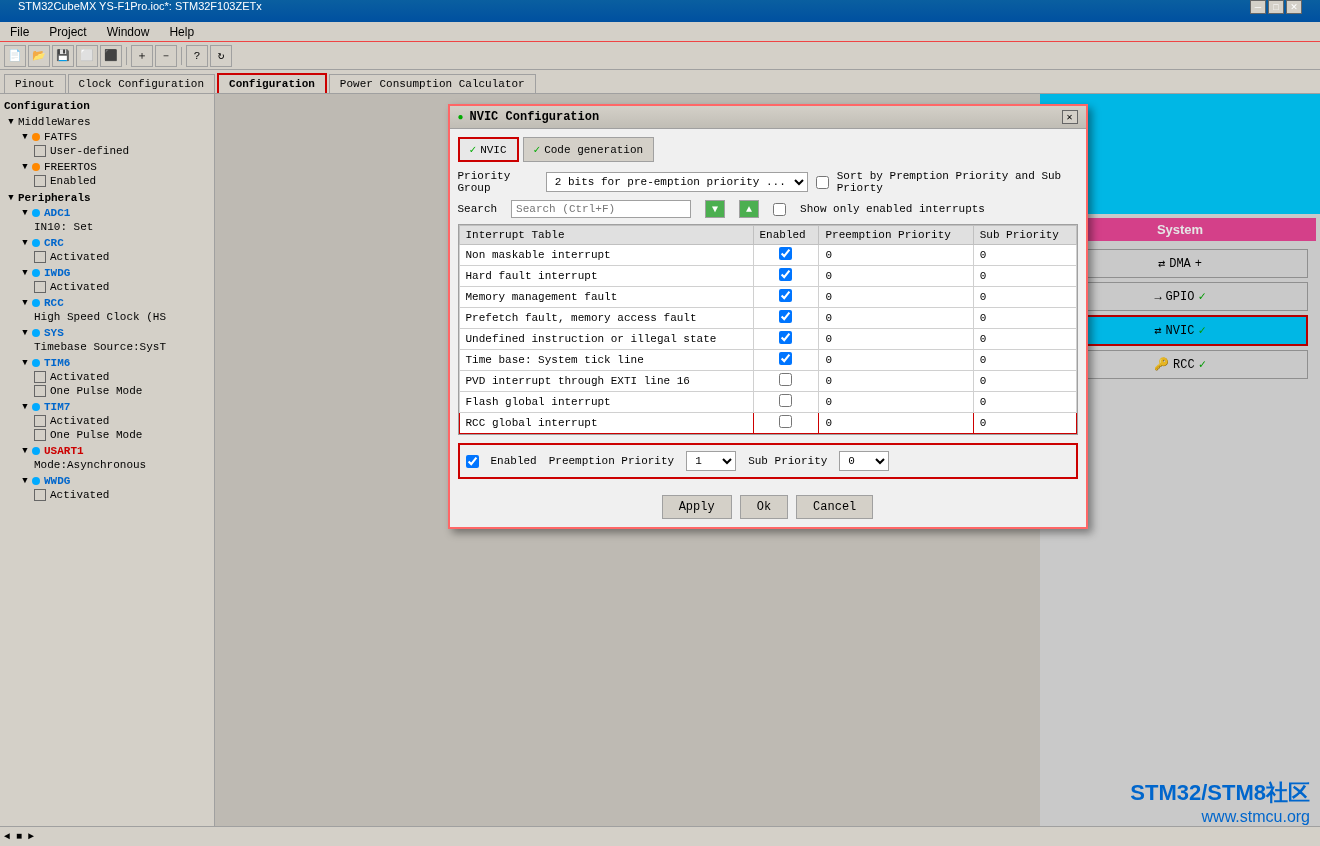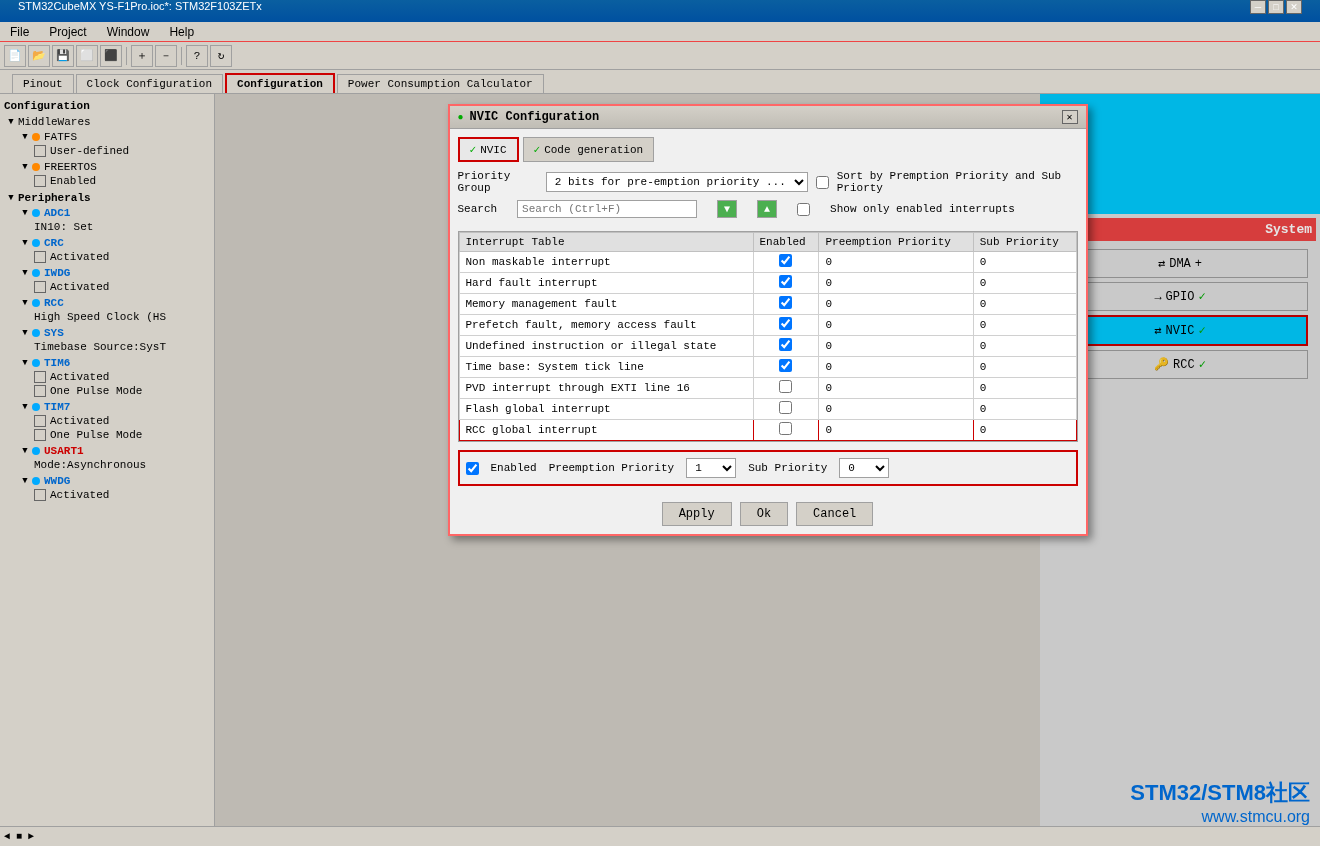--- a/index.html
+++ b/index.html
@@ -59,21 +59,21 @@
       font-size: 11px; cursor: pointer;
     }
     .tb-sep { width: 1px; height: 18px; background: #a0a0a0; margin: 0 2px; }
 
     
     .tab-bar {
       background: #d4d0c8;
       height: 24px;
       display: flex;
       align-items: flex-end;
-      padding: 0 12px;
+      padding: 0 4px;
       border-bottom: 1px solid #a0a0a0;
     }
     .tab {
       padding: 3px 10px;
       font-size: 11px;
       font-family: 'Courier New', monospace;
       border: 1px solid #a0a0a0;
       border-bottom: none;
       background: #d4d0c8;
       cursor: pointer;
@@ -119,27 +119,27 @@
     .config-header { color: #000; font-weight: bold; padding: 2px 0; }
 
     
     .right-panel {
       flex: 1;
       background: #d4d0c8;
       position: relative;
       overflow: hidden;
     }
     .sys-title {
-      background: #ef4444;
+      background: #ec4899;
       color: white;
-      text-align: right;
+      text-align: center;
       padding: 4px;
       font-weight: bold;
       font-size: 13px;
-      font-family: Liberation Mono, monospace;
+      font-family: Liberation Sans, sans-serif;
     }
     .sys-buttons { display: flex; flex-direction: column; gap: 4px; padding: 8px; }
     .sys-btn {
       background: #e0e0e0;
       border: 1px solid #a0a0a0;
       padding: 6px 10px;
       text-align: center;
       cursor: pointer;
       font-family: 'Courier New', monospace;
       font-size: 12px;
@@ -208,22 +208,22 @@
       padding: 2px 4px;
       font-size: 11px;
       font-family: 'Courier New', monospace;
       height: 20px;
     }
 
     
     .search-row {
       display: flex;
       align-items: center;
-      gap: 20px;
-      margin-bottom: 13px;
+      gap: 14px;
+      margin-bottom: 6px;
       font-size: 11px;
     }
     .search-input {
       border: 1px solid #a0a0a0;
       padding: 2px 4px;
       width: 180px;
       font-size: 11px;
       font-family: 'Courier New', monospace;
     }
     .nav-btn {

